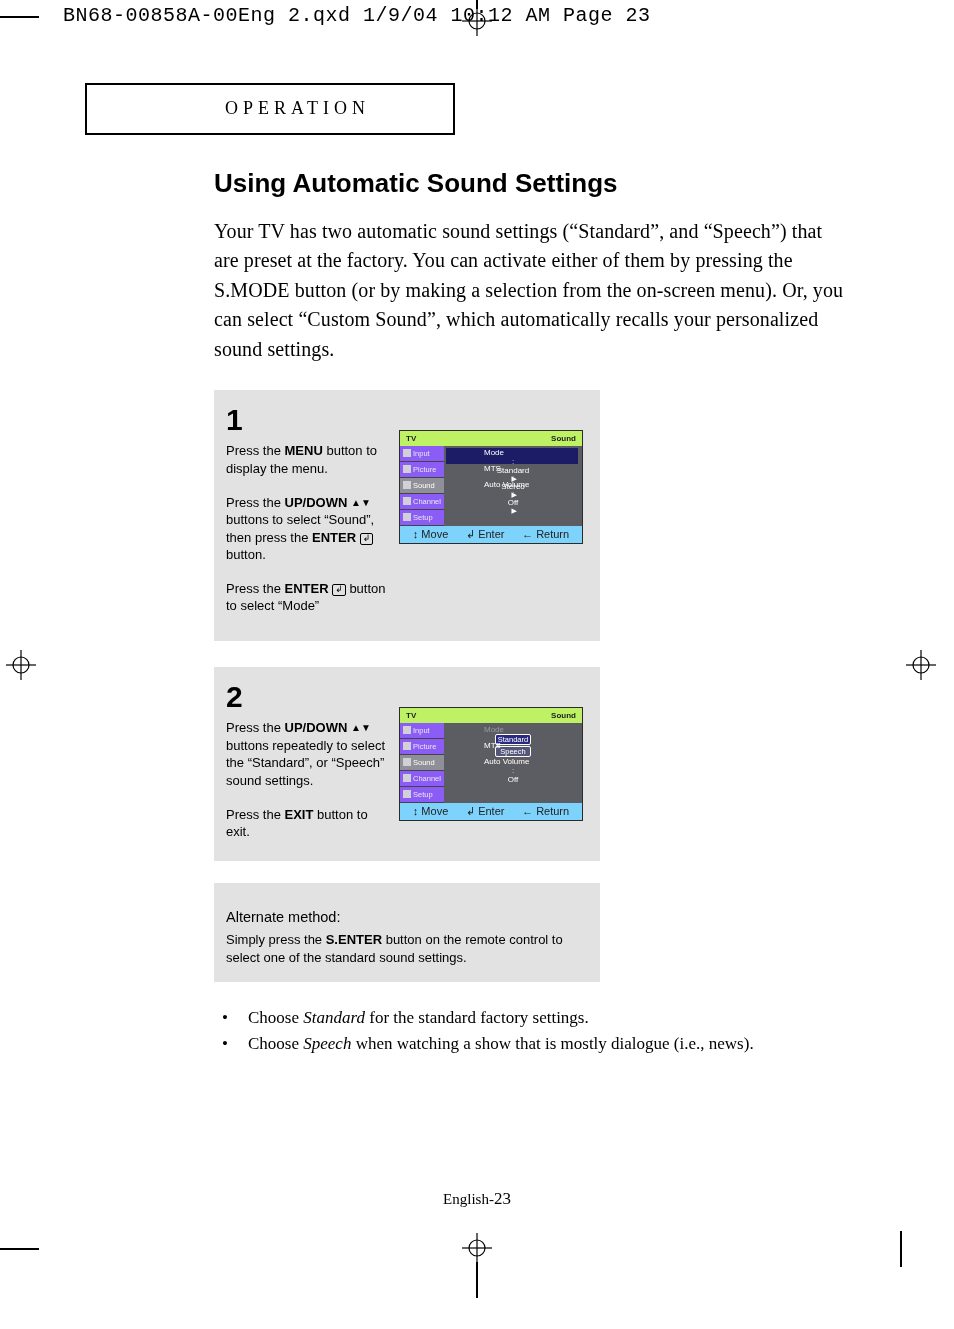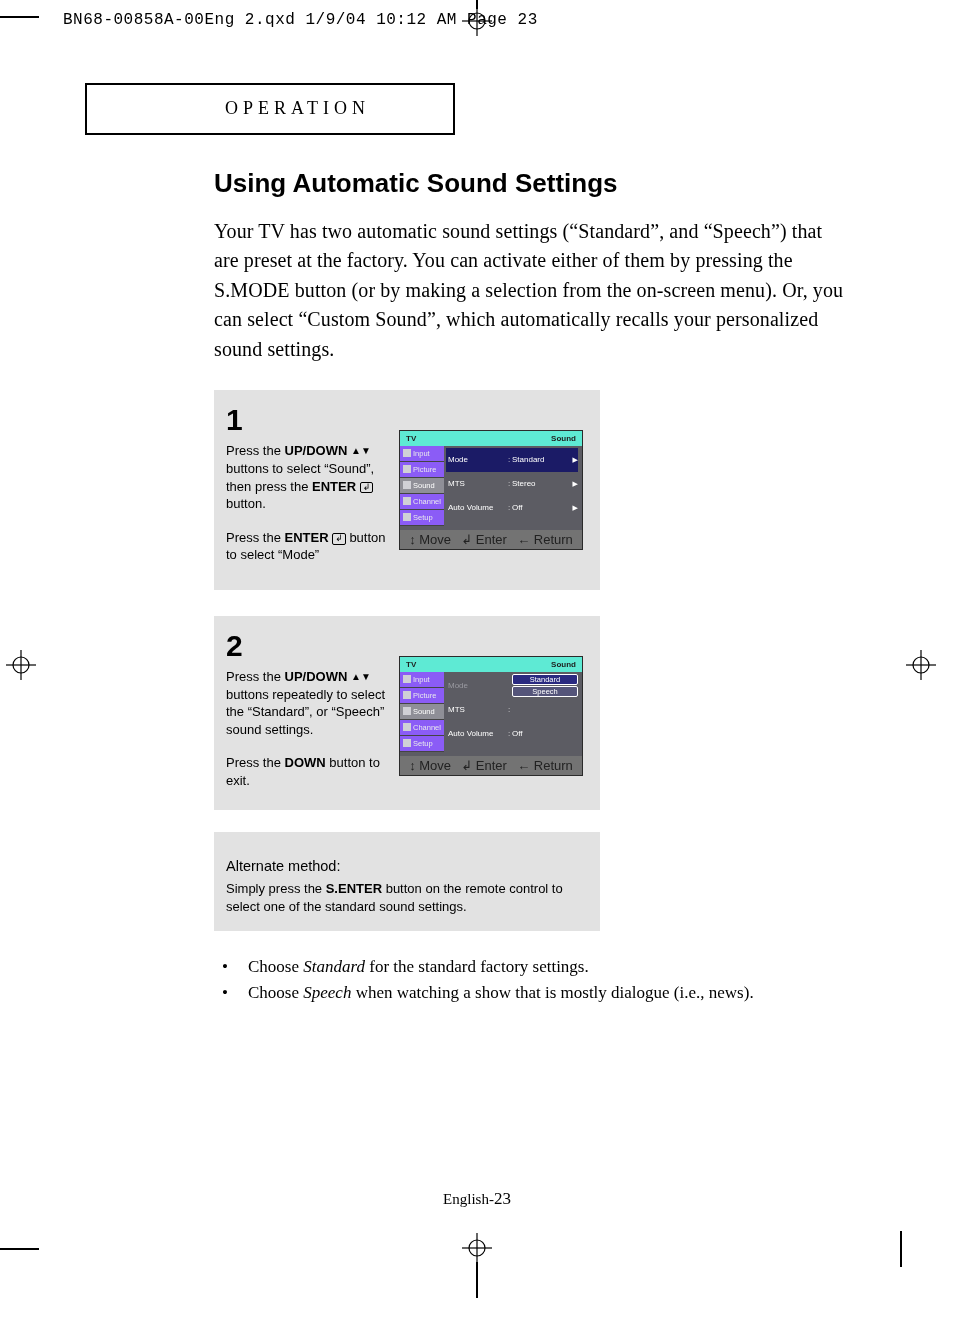--- a/index.html
+++ b/index.html
@@ -11,51 +11,51 @@
   .reg-bottom { bottom: 66px; }
   .reg-left, .reg-right { position: absolute; top: 50%; transform: translateY(-50%); width: 30px; height: 30px; }
   .reg-left { left: 6px; }
   .reg-right { right: 18px; }
   .vbar-top { position: absolute; top: 0; left: 50%; transform: translateX(-50%); width: 2px; height: 9px; background: #000; }
   .vbar-bottom { position: absolute; bottom: 31px; left: 50%; transform: translateX(-50%); width: 2px; height: 36px; background: #000; }
   .vbar-right { position: absolute; bottom: 62px; right: 52px; width: 2px; height: 36px; background: #000; }
   .hbar-top-left { position: absolute; top: 16px; left: 0; width: 39px; height: 2px; background: #000; }
   .hbar-bottom-left { position: absolute; bottom: 79px; left: 0; width: 39px; height: 2px; background: #000; }
   
-  .slug { position: absolute; top: 11px; left: 63px; font-family: "Courier New", monospace; font-size: 16px; letter-spacing: 0.5px; }
+  .slug { position: absolute; top: 4px; left: 63px; font-family: "Courier New", monospace; font-size: 20px; letter-spacing: 0.5px; }
   .op-box { position: absolute; top: 83px; left: 85px; width: 370px; height: 52px; border: 2px solid #000; }
   .op-text { position: absolute; top: 98px; left: 225px; font-family: "Times New Roman", serif; font-size: 18px; letter-spacing: 5px; font-variant: small-caps; }
   
   .content { position: absolute; top: 168px; left: 214px; width: 630px; }
   h1.title { font-family: Arial, Helvetica, sans-serif; font-weight: 800; font-size: 26px; margin-bottom: 18px; }
   p.intro { font-family: "Times New Roman", serif; font-size: 20px; line-height: 1.47; letter-spacing: .1px; }
   
   .panel { background: #e2e2e2; width: 386px; margin-top: 26px; padding: 0; position: relative; }
   .panel-inner { display: flex; padding: 10px 12px 26px 12px; }
   .panel-text { font-family: Arial, Helvetica, sans-serif; font-size: 13px; line-height: 1.35; width: 165px; }
   .stepnum { font-family: Arial, Helvetica, sans-serif; font-weight: 900; font-size: 30px; margin-bottom: 2px; }
   .panel-text p { margin: 2px 0 16px 0; }
   .panel-text p:last-child { margin-bottom: 0; }
   .panel-osd { margin-left: 8px; width: 184px; align-self: flex-start; margin-top: 30px; }
   
   .osd { width: 184px; background: #5c5c63; border: 1px solid #2b2b2b; font-family: Arial, Helvetica, sans-serif; font-size: 8px; color: #fff; }
-  .osd-header { display: flex; justify-content: space-between; background: #5eead4; color: #1e1e1e; padding: 3px 6px; font-weight: bold; }
+  .osd-header { display: flex; justify-content: space-between; background: #bef264; color: #1e1e1e; padding: 3px 6px; font-weight: bold; }
   .osd-body { display: flex; }
   .osd-tabs { width: 44px; }
   .osd-tab { padding: 3px 3px; border-bottom: 1px solid #444; background: #8b5cf6; color: #e8e8ee; font-size: 7.5px; display:flex; align-items:center; gap:2px;}
   .osd-tab.sel { background: #8f8f97; color: #fff; }
   .osd-main { flex: 1; padding: 2px 4px 10px 4px; }
-  .osd-row { display: flex; align-items: center; height: 24px; }
+  .osd-row { display: flex; align-items: center; height: 16px; flex-direction: column; }
   .osd-row .k { width: 58px; color: #fff; }
   .osd-row .c { width: 6px; text-align:center; color:#ddd; }
   .osd-row .v { flex:1; color:#fff; }
   .osd-row .arrow { width: 8px; color:#fff; font-size:7px; text-align:right; }
   .osd-row.sel { background: #1b1b66; padding-left:2px; margin-left:-2px; }
   .osd-subsel { background:#2a2a80; color:#fff; text-align:center; border:1px solid #fff; border-radius:2px; padding:0 2px; font-size:7.5px; }
-  .osd-footer { background: #737373; color:#222; padding: 2px 4px; display:flex; justify-content: space-around; font-size:13px; }
+  .osd-footer { background: #7dd3fc; color:#222; padding: 2px 4px; display:flex; justify-content: space-around; font-size:11px; }
   
   .alt { background:#e2e2e2; width:386px; margin-top: 22px; padding: 25px 12px 16px 12px; font-family: Arial, Helvetica, sans-serif; font-size:13px; line-height:1.35; }
   .alt .head { font-size:14.5px; margin-bottom:4px; }
   ul.bullets { list-style: none; margin-top: 26px; font-family: "Times New Roman", serif; font-size: 17px; }
   ul.bullets li { margin: 2px 0 6px 0; padding-left: 34px; position:relative; }
   ul.bullets li::before { content: "•"; position:absolute; left: 8px; top: 0; }
   em.ital { font-style: italic; }
   .footer-page { position: absolute; left: 50%; transform: translateX(-50%); bottom: 120px; font-family: "Times New Roman", serif; font-size: 15px; }
   .footer-page .num { font-size: 17px; }
   .tri { display:inline-block; font-size:10px; line-height:1; vertical-align:1px; }
@@ -108,20 +108,23 @@
 
   <div class="content">
     <h1 class="title">Using Automatic Sound Settings</h1>
     <p class="intro">Your TV has two automatic sound settings (“Standard”, and “Speech”) that are preset at the factory. You can activate either of them by pressing the S.MODE button (or by making a selection from the on-screen menu). Or, you can select “Custom Sound”, which automatically recalls your personalized sound settings.</p>
 
     <div class="panel">
       <div class="panel-inner">
         <div class="panel-text">
           <div class="stepnum">1</div>
           <p>
+            <span>Press the </span><b>MENU</b><span> button to display the menu.</span>
+          </p>
+          <p>
             <span>Press the </span><b>UP/DOWN</b>
             <span class="tri">▲</span><span class="tri">▼</span>
             <span> buttons to select “Sound”, then press the </span><b>ENTER</b>
             <span class="enter-glyph">↲</span>
             <span> button.</span>
           </p>
           <p>
             <span>Press the </span><b>ENTER</b>
             <span class="enter-glyph">↲</span>
             <span> button to select “Mode”</span>
@@ -190,21 +193,21 @@
     <div class="panel">
       <div class="panel-inner" style="padding-bottom:20px;">
         <div class="panel-text">
           <div class="stepnum">2</div>
           <p>
             <span>Press the </span><b>UP/DOWN</b>
             <span class="tri">▲</span><span class="tri">▼</span>
             <span> buttons repeatedly to select the “Standard”, or “Speech” sound settings.</span>
           </p>
           <p>
-            <span>Press the </span><b>DOWN</b><span> button to exit.</span>
+            <span>Press the </span><b>EXIT</b><span> button to exit.</span>
           </p>
         </div>
         <div class="panel-osd">
           <div class="osd">
             <div class="osd-header">
               <span>TV</span>
               <span>Sound</span>
             </div>
             <div class="osd-body">
               <div class="osd-tabs">

